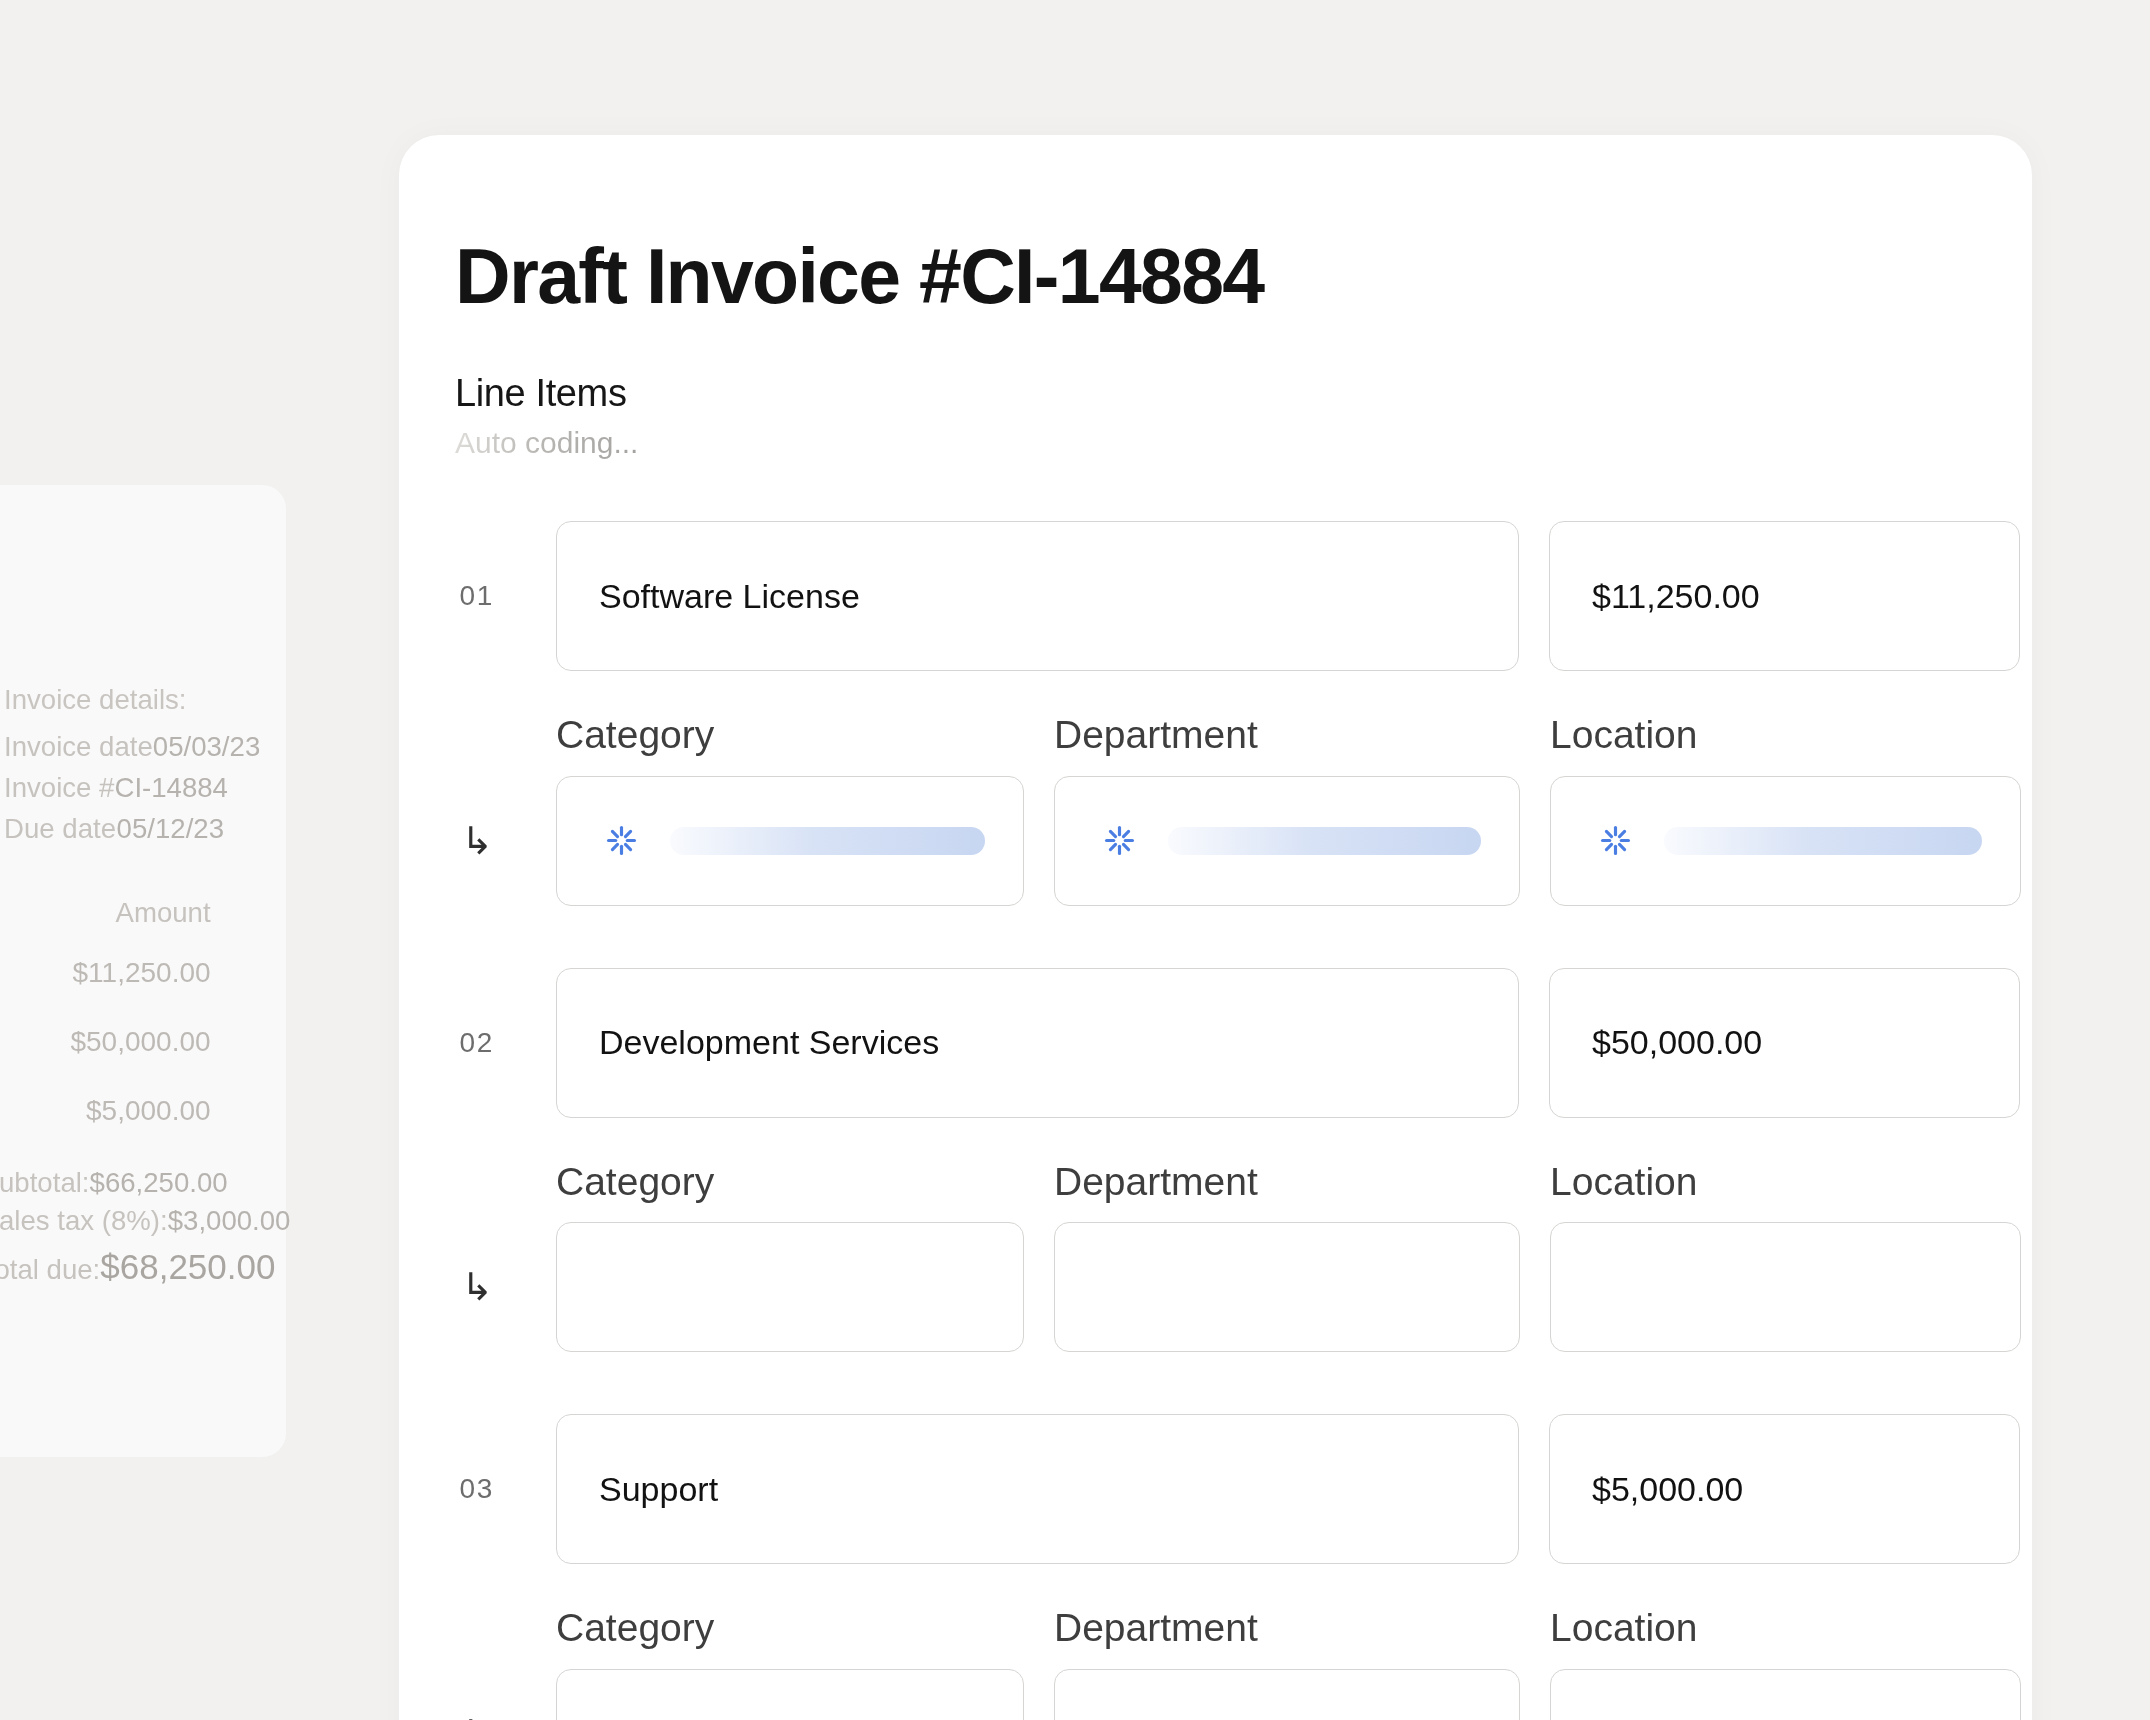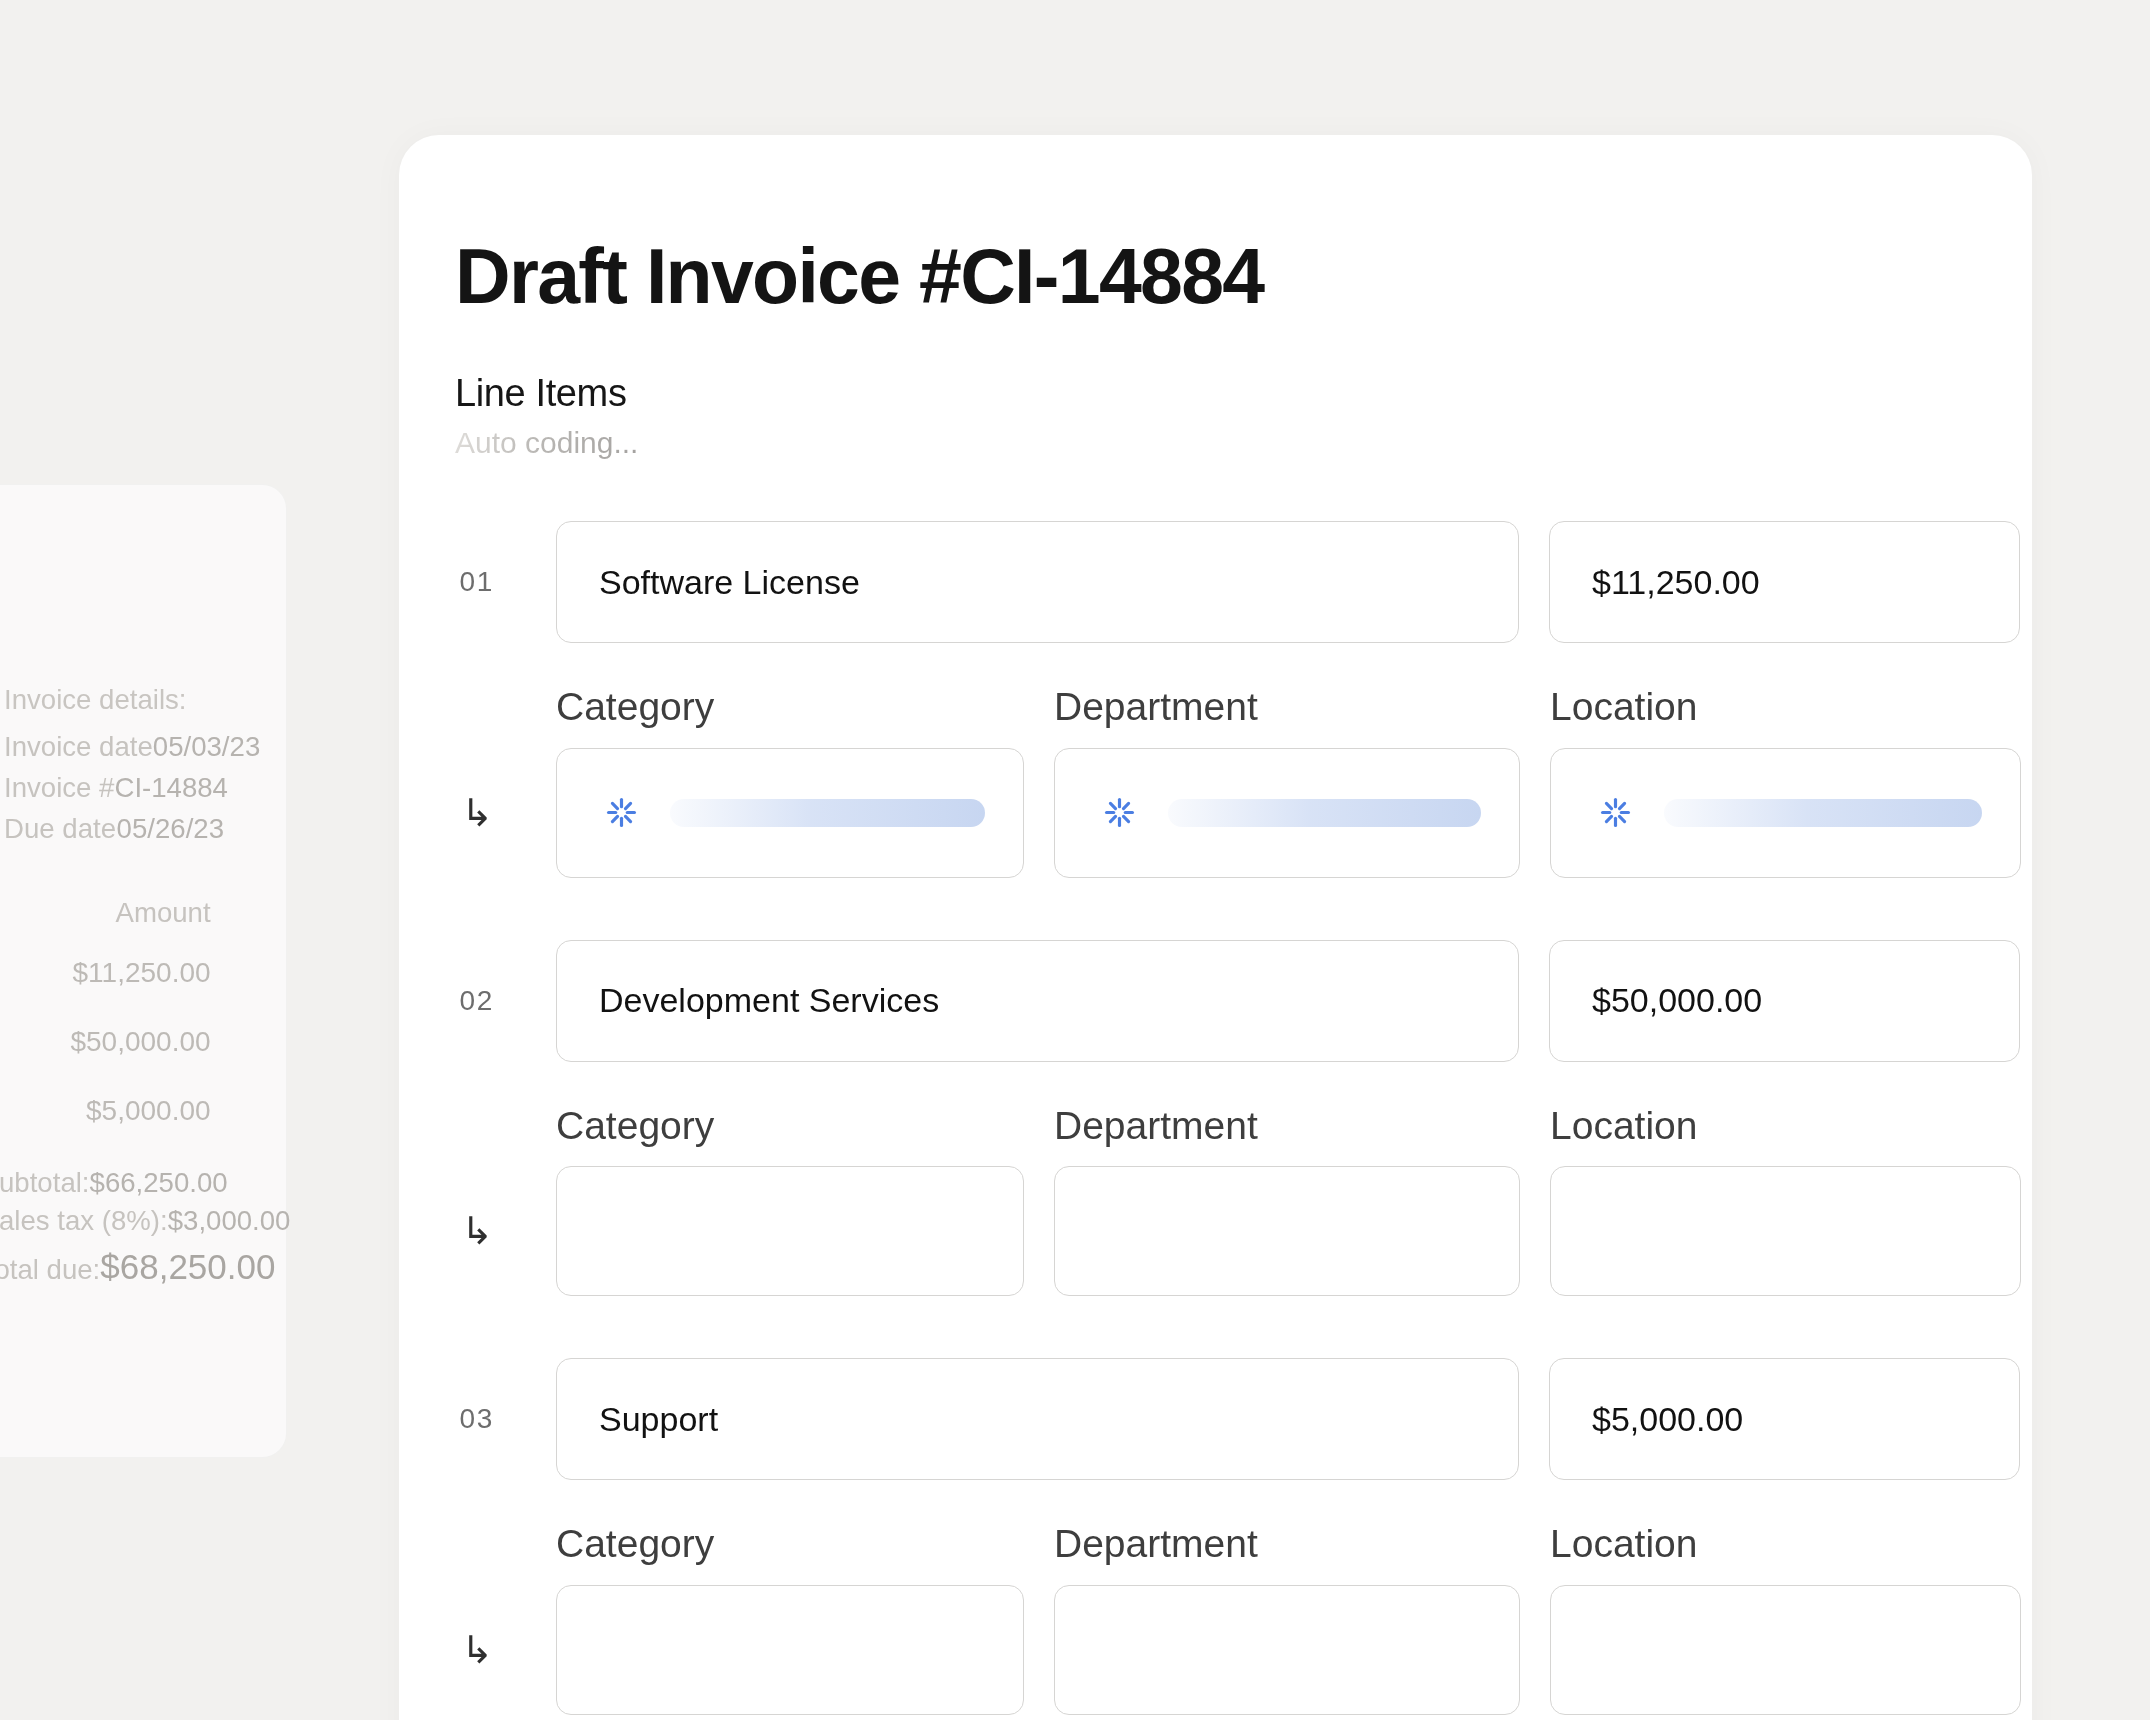--- a/index.html
+++ b/index.html
@@ -86,21 +86,21 @@
   }
   .gutter-arrow {
     justify-self:end;
     padding-right:33px;
     font-size:38px;
     line-height:1;
     color:#2f2f2f;
   }
 
   .field {
-    height:122px;
+    height:150px;
     border:1.3px solid #d6d5d3;
     border-radius:15px;
     background:#fff;
     display:flex;
     align-items:center;
     padding:0 40px 0 42px;
     font-size:34px;
     color:#121212;
     cursor:text;
   }
@@ -130,21 +130,21 @@
   <div class="ghost-row">
     <span class="g-label">Invoice date</span>
     <span class="g-val">05/03/23</span>
   </div>
   <div class="ghost-row">
     <span class="g-label">Invoice #</span>
     <span class="g-val">CI-14884</span>
   </div>
   <div class="ghost-row">
     <span class="g-label">Due date</span>
-    <span class="g-val">05/26/23</span>
+    <span class="g-val">05/12/23</span>
   </div>
 
   <div class="ghost-amount-header">Amount</div>
   <div class="ghost-amount">$11,250.00</div>
   <div class="ghost-amount">$50,000.00</div>
   <div class="ghost-amount">$5,000.00</div>
 
   <div class="ghost-totals">
     <div class="ghost-row">
       <span class="g-label">Subtotal:</span>

